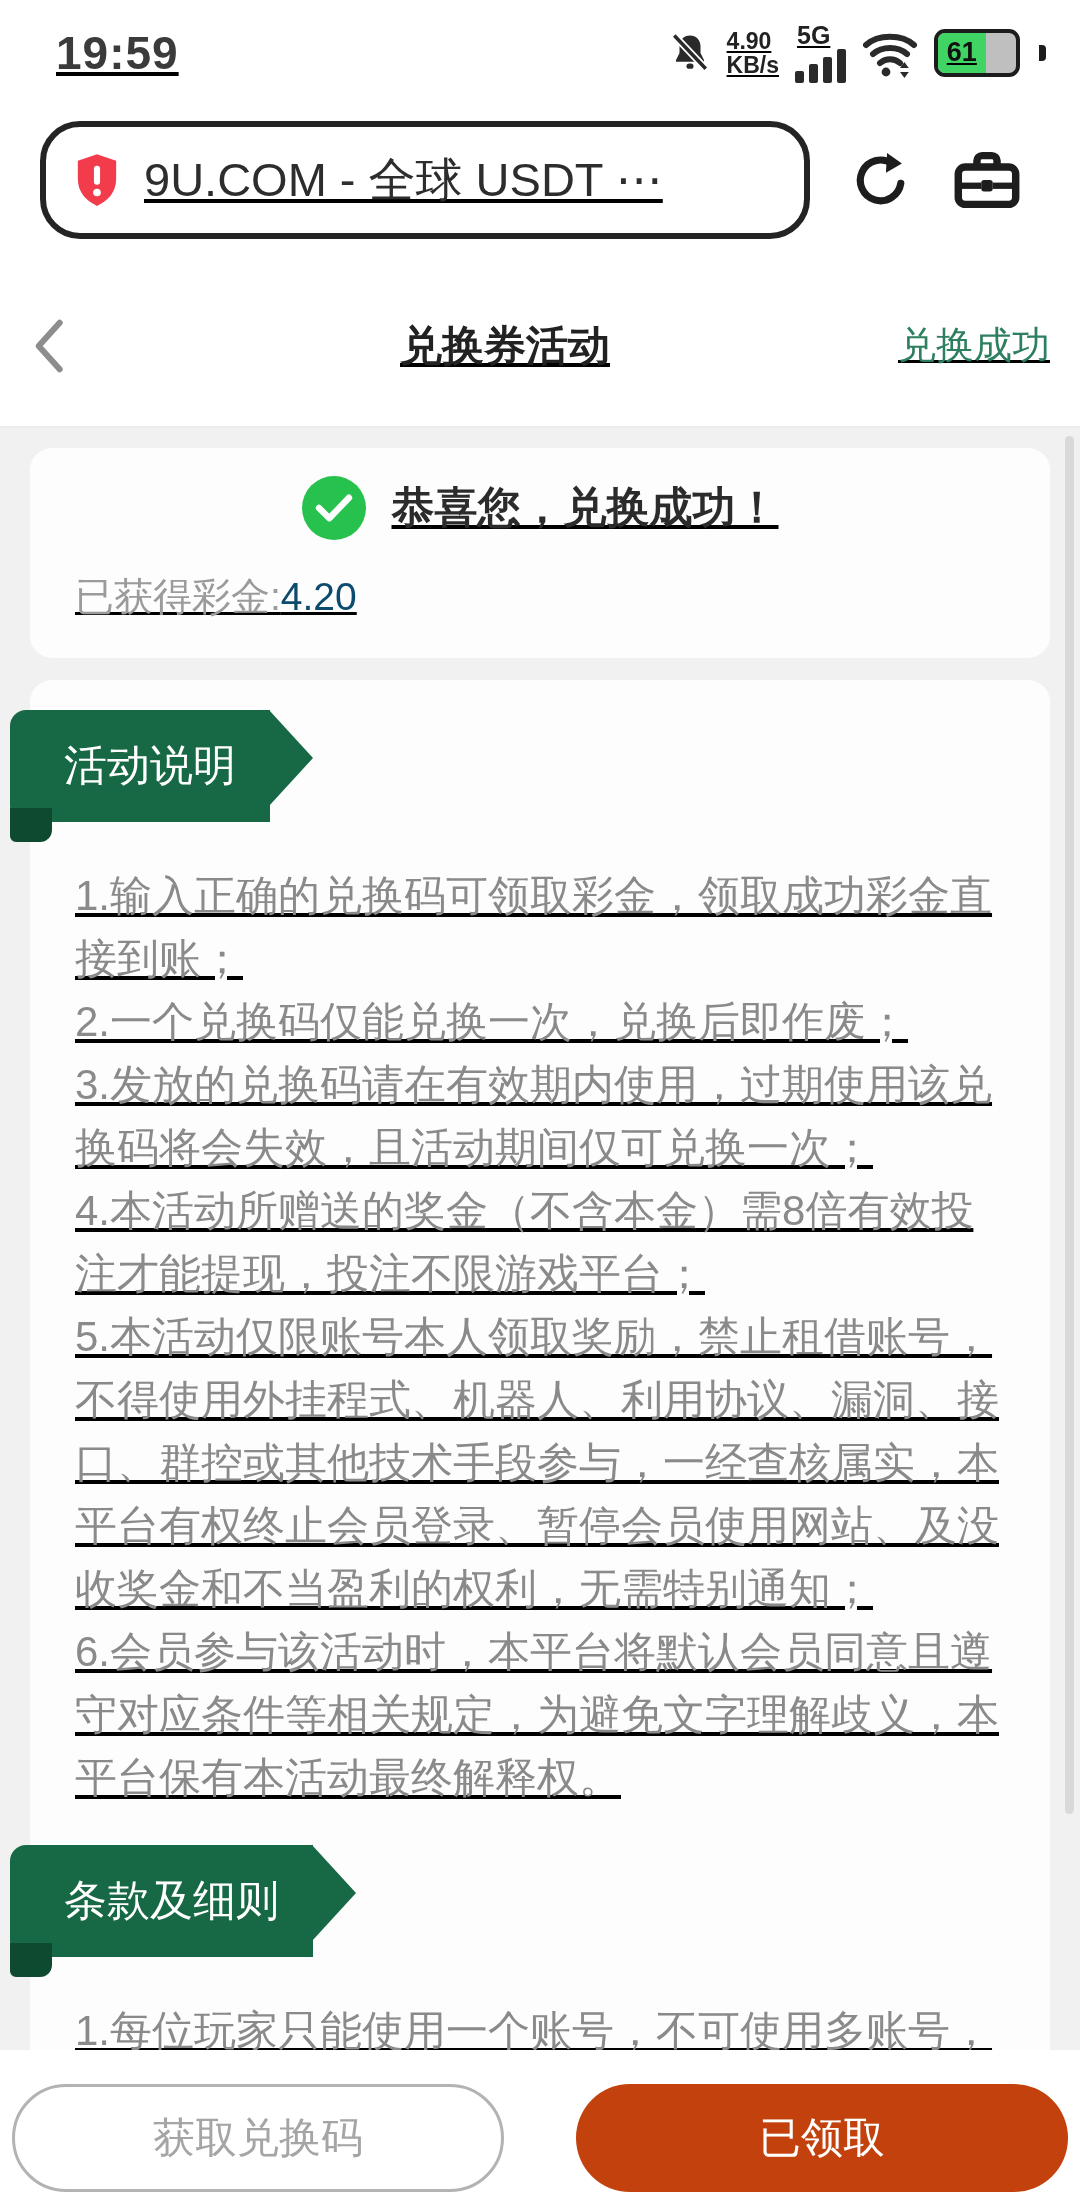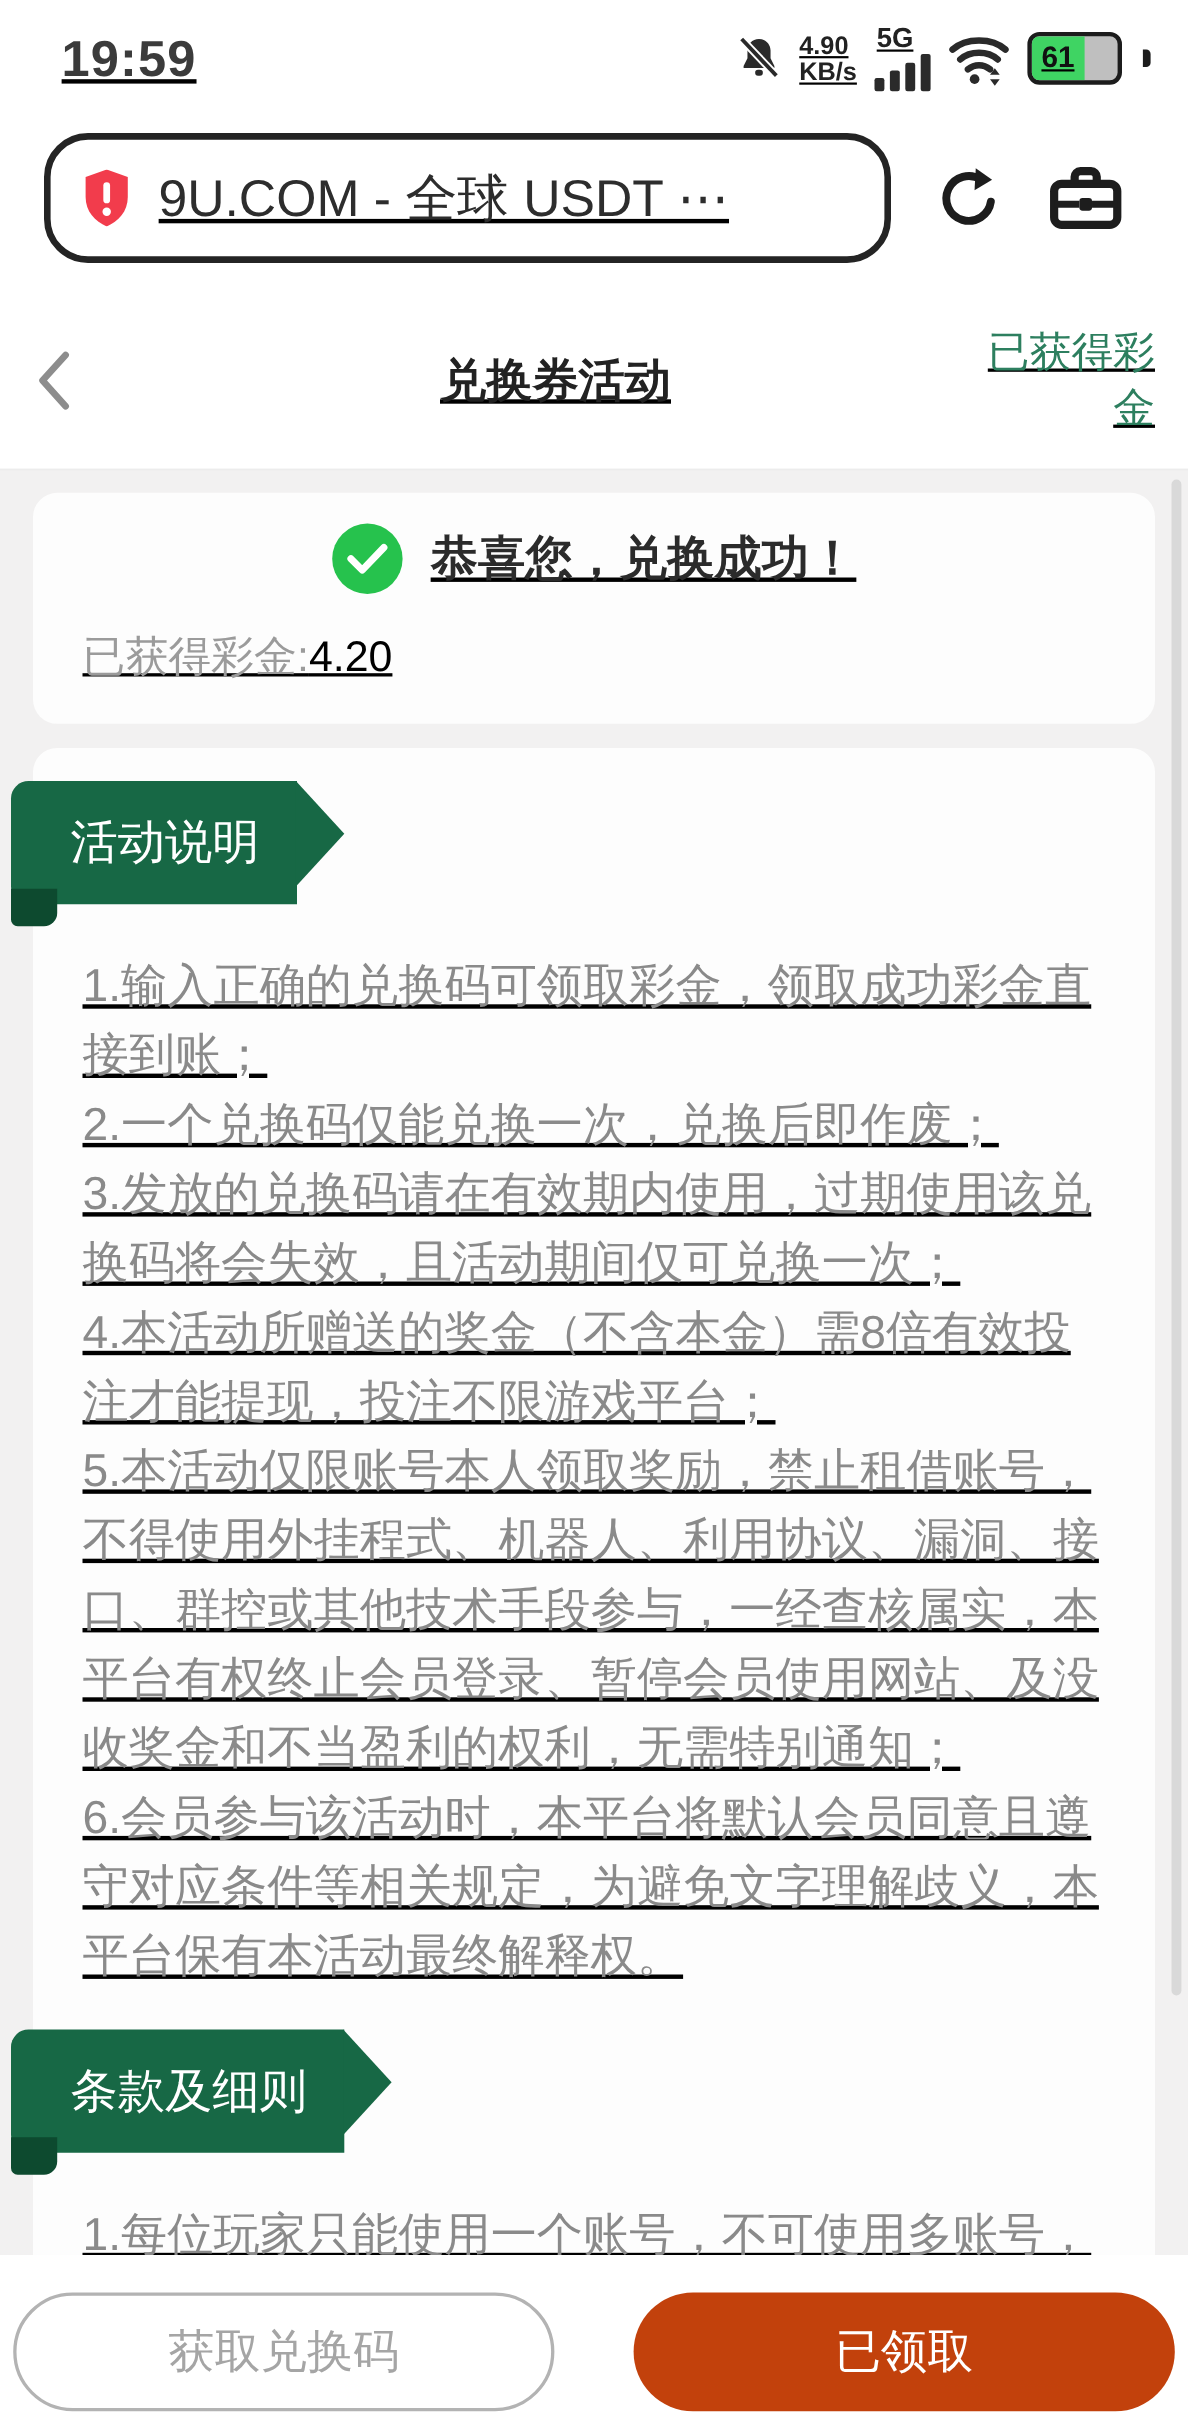--- a/index.html
+++ b/index.html
@@ -37,21 +37,21 @@
   .record-link{font-size:38px;color:#2d7f5f;text-align:right;padding-right:30px;text-decoration:none;}
   
   .content{height:1622px;overflow:hidden;background:#f2f1f1;padding:20px 30px 0;box-sizing:border-box;}
   .card{background:#fdfdfd;border-radius:22px;}
   .result-card{padding:28px 45px 34px;margin-bottom:22px;}
   .result-row{display:flex;align-items:center;justify-content:center;gap:26px;}
   .check-circle{width:64px;height:64px;border-radius:50%;background:#26c24d;display:flex;align-items:center;justify-content:center;flex:0 0 auto;}
   .result-msg{font-size:43px;font-weight:700;color:#2b2b2b;}
   .bonus-line{margin-top:30px;font-size:39px;}
   .bonus-label{color:#9b9b9b;}
-  .bonus-value{color:#000000;}
+  .bonus-value{color:#0c4a6e;}
   .rules-card{padding:30px 45px 60px;}
   .ribbon{position:relative;z-index:0;display:inline-flex;align-items:center;height:112px;margin-left:-65px;margin-bottom:42px;background:#176845;color:#fff;font-size:43px;padding:0 34px 0 54px;border-radius:16px 0 0 16px;}
   .ribbon::after{content:"";position:absolute;right:-43px;top:0;border-top:48px solid transparent;border-bottom:48px solid transparent;border-left:44px solid #176845;}
   .ribbon::before{content:"";position:absolute;left:0;bottom:-20px;width:42px;height:34px;background:#0d4a2f;border-radius:0 0 12px 6px;z-index:-1;}
   .ribbon.second{margin-top:36px;}
   .rules p{margin:0;font-size:42px;line-height:63px;color:#8a8a8a;}
   
   .bottom-bar{position:absolute;left:0;bottom:0;width:1080px;height:162px;background:#ffffff;display:flex;justify-content:space-between;align-items:flex-start;padding:34px 12px 0;box-sizing:border-box;}
   .btn{width:492px;height:108px;border-radius:54px;font-size:42px;display:flex;align-items:center;justify-content:center;box-sizing:border-box;font-family:inherit;}
   .btn-outline{background:#fff;border:3px solid #b3b3b3;color:#a5a5a5;}
@@ -138,21 +138,21 @@
     </button>
   </div>
 
   <div class="page-header">
     <button class="back-btn">
       <svg width="40" height="56" viewBox="0 0 16 24">
           <polyline points="13,2 4,12 13,22" fill="none" stroke="#8d8d8d" stroke-width="2.6" stroke-linecap="round" stroke-linejoin="round"></polyline>
         </svg>
     </button>
     <div class="page-title">兑换券活动</div>
-    <a class="record-link" href="#">已获得彩金</a>
+    <a class="record-link" href="#">兑换成功</a>
   </div>
 
   <div class="content">
 
     <div class="card result-card">
       <div class="result-row">
         <span class="check-circle">
           <svg width="38" height="30" viewBox="0 0 20 16">
               <polyline points="2,8 7.5,13.5 18,2.5" fill="none" stroke="#ffffff" stroke-width="3.4" stroke-linecap="round" stroke-linejoin="round"></polyline>
             </svg>

